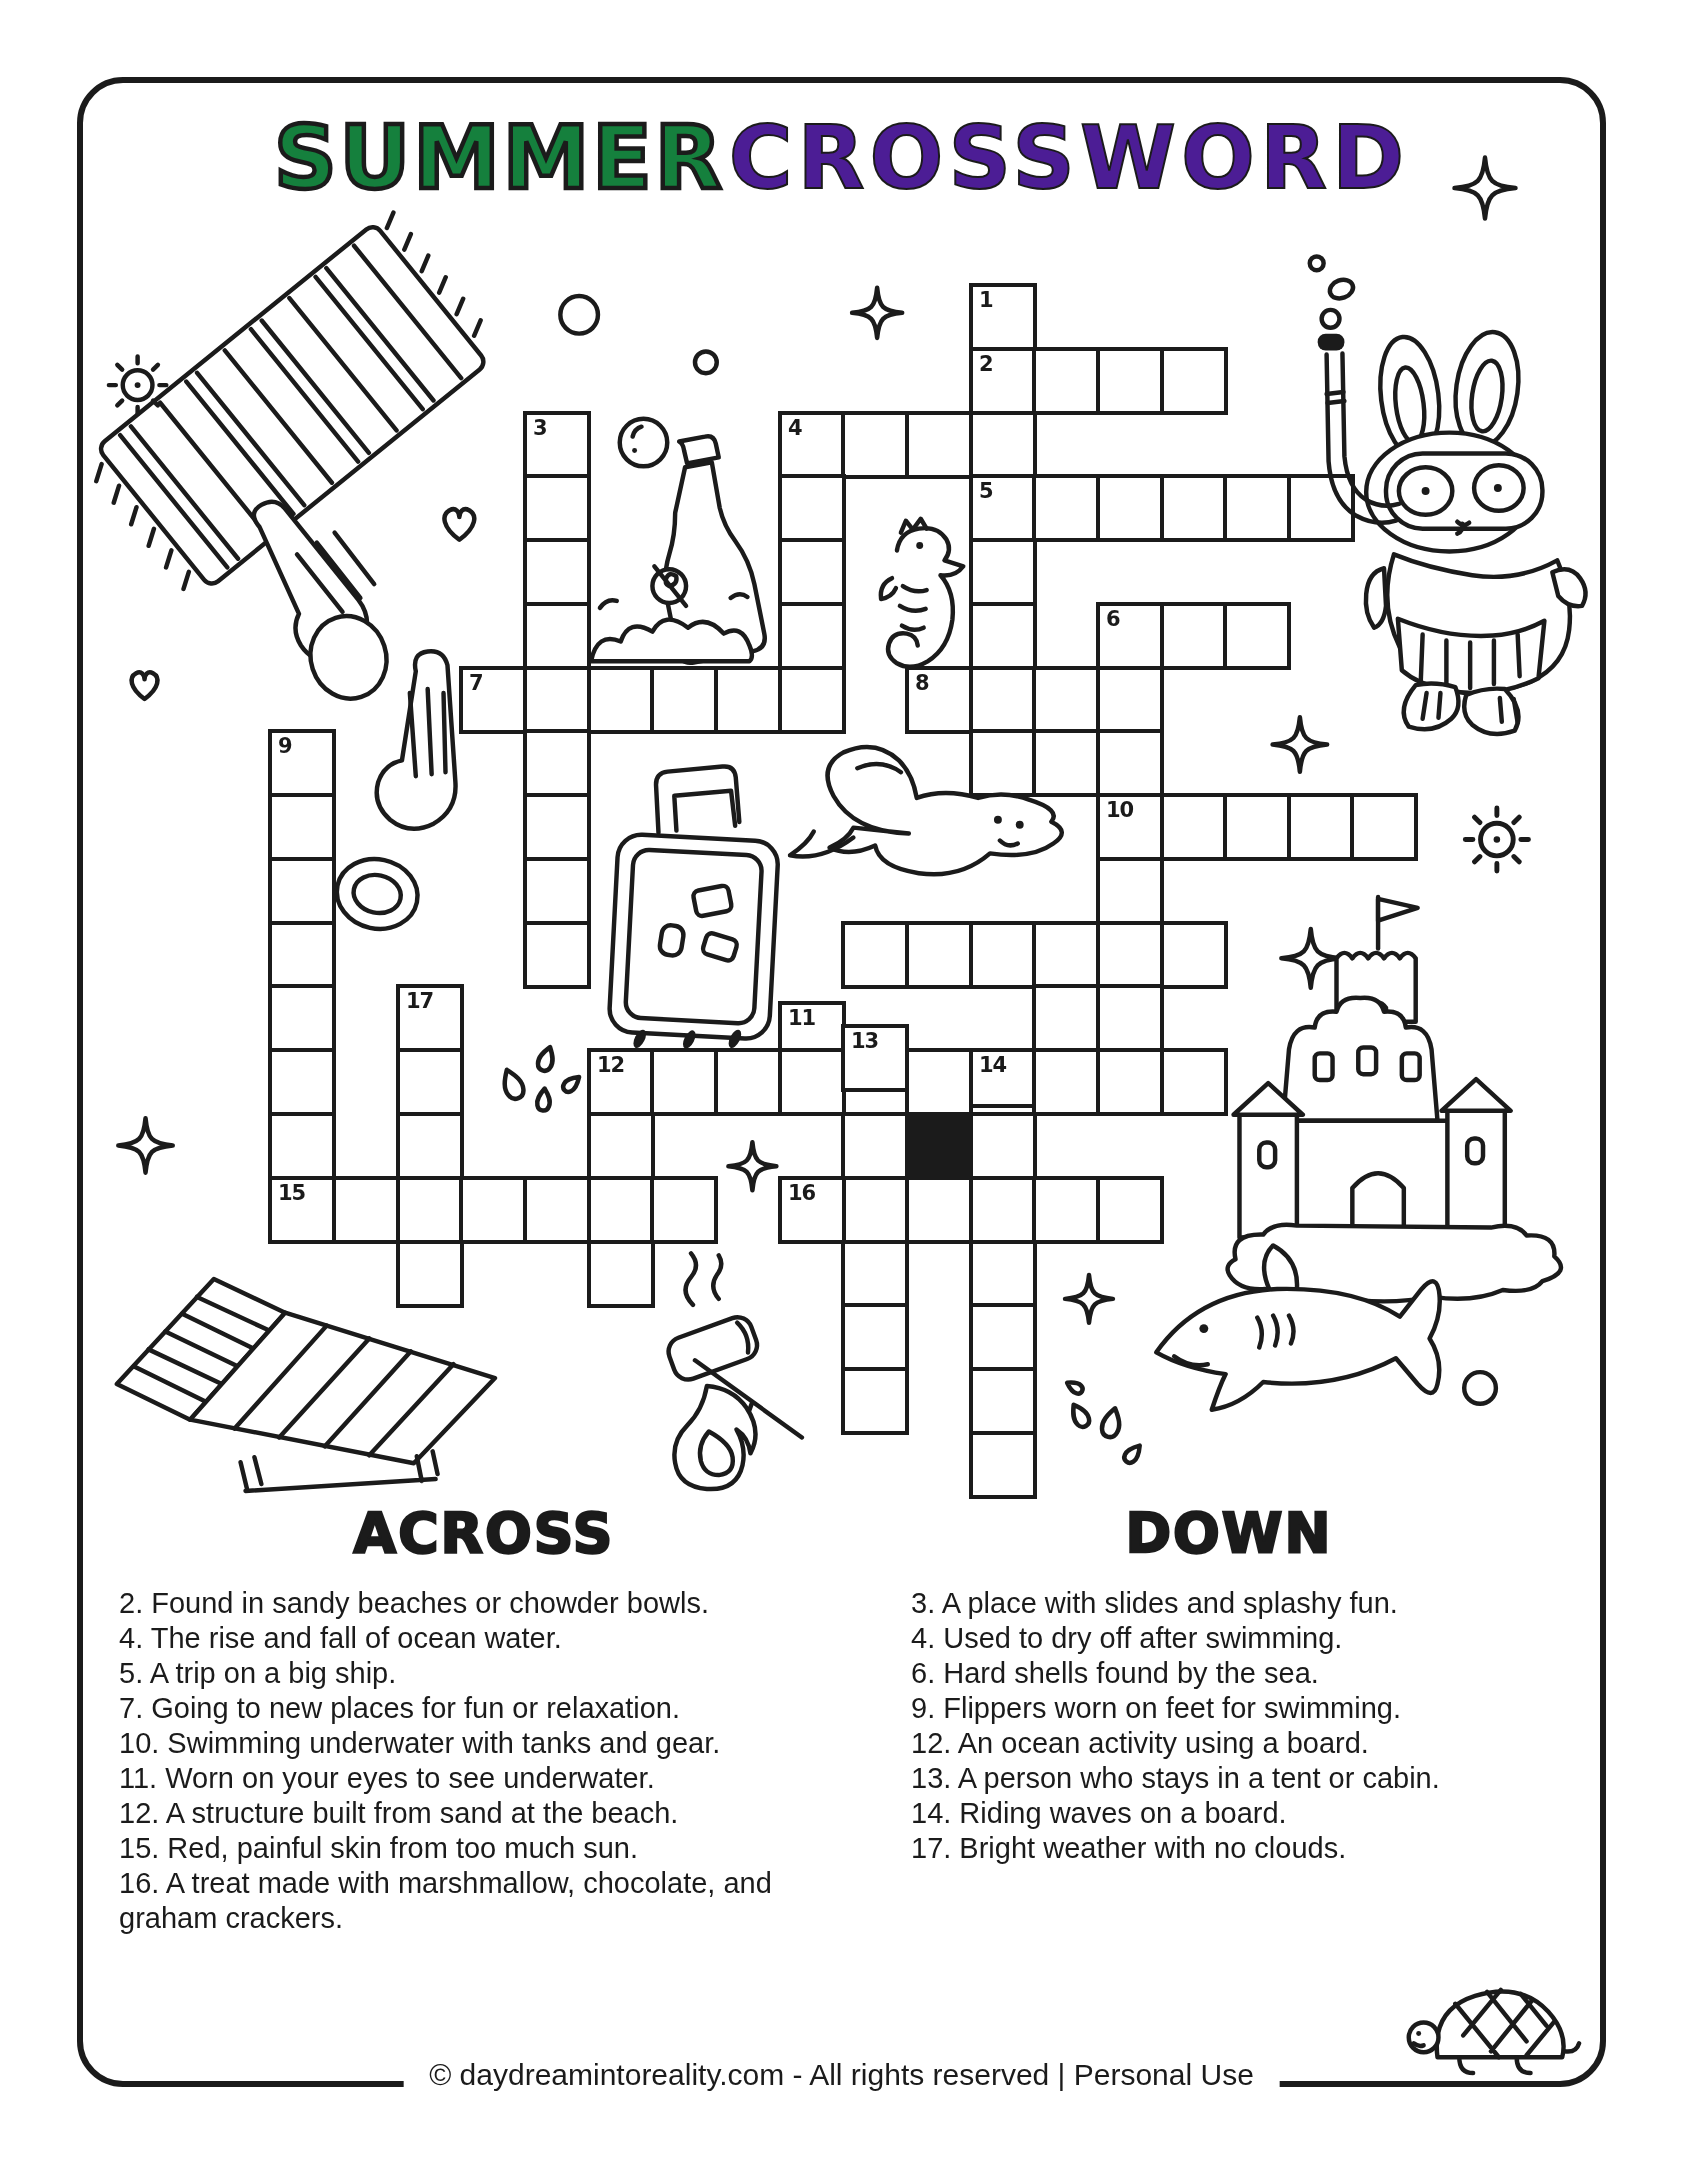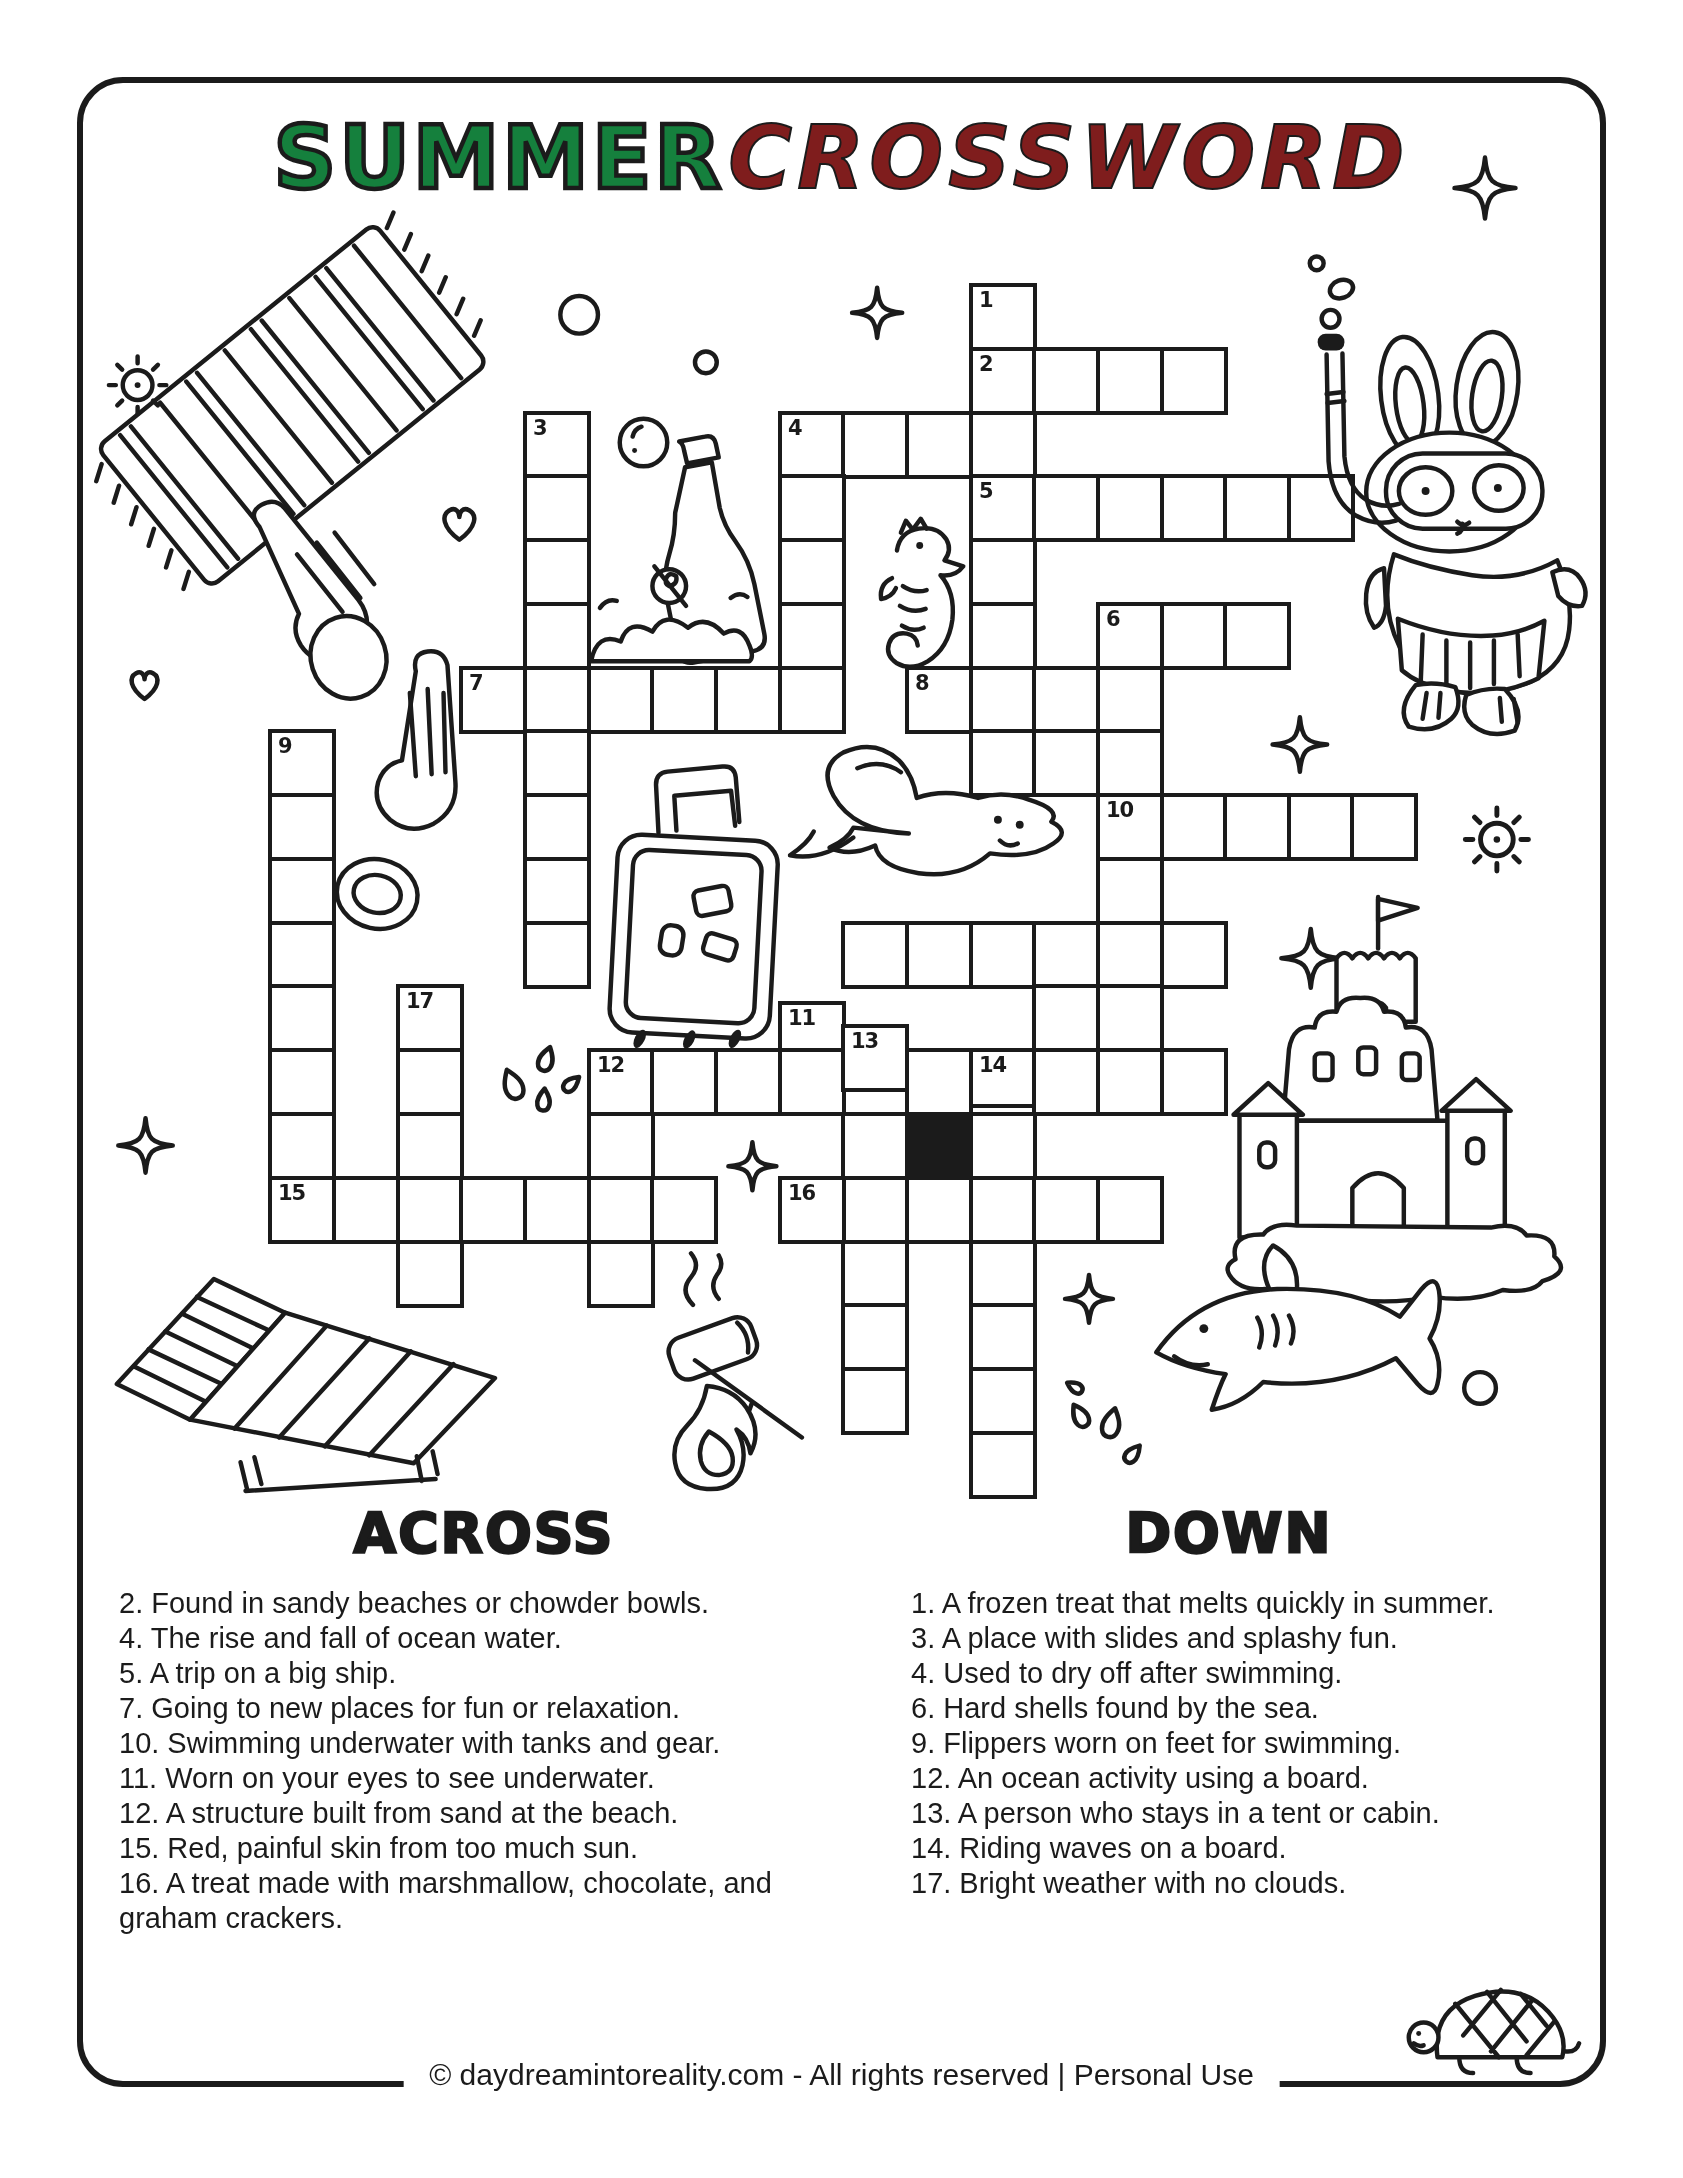--- a/index.html
+++ b/index.html
@@ -4,21 +4,21 @@
 <style>
   html,body{margin:0;padding:0;background:#888;}
   #page{position:relative;width:1683px;height:2178px;background:#fff;overflow:hidden;
         font-family:"Liberation Sans",sans-serif;color:#1b1b1b;}
   #border{position:absolute;left:77px;top:77px;width:1529px;height:2010px;
           box-sizing:border-box;border:6px solid #1b1b1b;border-radius:46px;z-index:0;}
   #title{position:absolute;top:115px;left:0;width:100%;text-align:center;line-height:1;
          font-family:"DejaVu Sans",sans-serif;font-weight:bold;font-size:87px;
          letter-spacing:3px;text-transform:uppercase;z-index:3;white-space:nowrap;}
   #t1{color:#15803d;-webkit-text-stroke:4.5px #1b1b1b;margin-right:4px;}
-  #t2{color:#7f1d1d;-webkit-text-stroke:2px #1b1b1b;letter-spacing:5px;font-style:italic;}
+  #t2{color:#4c1d95;-webkit-text-stroke:2px #1b1b1b;letter-spacing:5px;}
   #grid{position:absolute;left:0;top:0;width:100%;height:100%;z-index:1;}
   .cell{position:absolute;box-sizing:border-box;border:4px solid #1b1b1b;background:#fff;}
   .cell.black{background:#1b1b1b;}
   .cell .num{position:absolute;top:1px;left:6px;font-family:"DejaVu Sans",sans-serif;
              font-weight:bold;font-size:21px;color:#1b1b1b;letter-spacing:-1px;}
   #deco{position:absolute;left:0;top:0;z-index:2;pointer-events:none;}
   #deco *{stroke:#1b1b1b;stroke-width:4.5;fill:none;stroke-linecap:round;stroke-linejoin:round;}
   #deco .wf{fill:#fff;}
   #deco .bf{fill:#1b1b1b;stroke:none;}
   .sec-h{position:absolute;font-family:"DejaVu Sans",sans-serif;font-weight:bold;font-size:55px;
@@ -387,21 +387,20 @@
       <div class="clue">4. The rise and fall of ocean water.</div>
       <div class="clue">5. A trip on a big ship.</div>
       <div class="clue">7. Going to new places for fun or relaxation.</div>
       <div class="clue">10. Swimming underwater with tanks and gear.</div>
       <div class="clue">11. Worn on your eyes to see underwater.</div>
       <div class="clue">12. A structure built from sand at the beach.</div>
       <div class="clue">15. Red, painful skin from too much sun.</div>
       <div class="clue">16. A treat made with marshmallow, chocolate, and graham crackers.</div>
     </div>
   <div id="down-list" class="clues">
-      <div class="clue">1. A frozen treat that melts quickly in summer.</div>
       <div class="clue">3. A place with slides and splashy fun.</div>
       <div class="clue">4. Used to dry off after swimming.</div>
       <div class="clue">6. Hard shells found by the sea.</div>
       <div class="clue">9. Flippers worn on feet for swimming.</div>
       <div class="clue">12. An ocean activity using a board.</div>
       <div class="clue">13. A person who stays in a tent or cabin.</div>
       <div class="clue">14. Riding waves on a board.</div>
       <div class="clue">17. Bright weather with no clouds.</div>
     </div>
 

